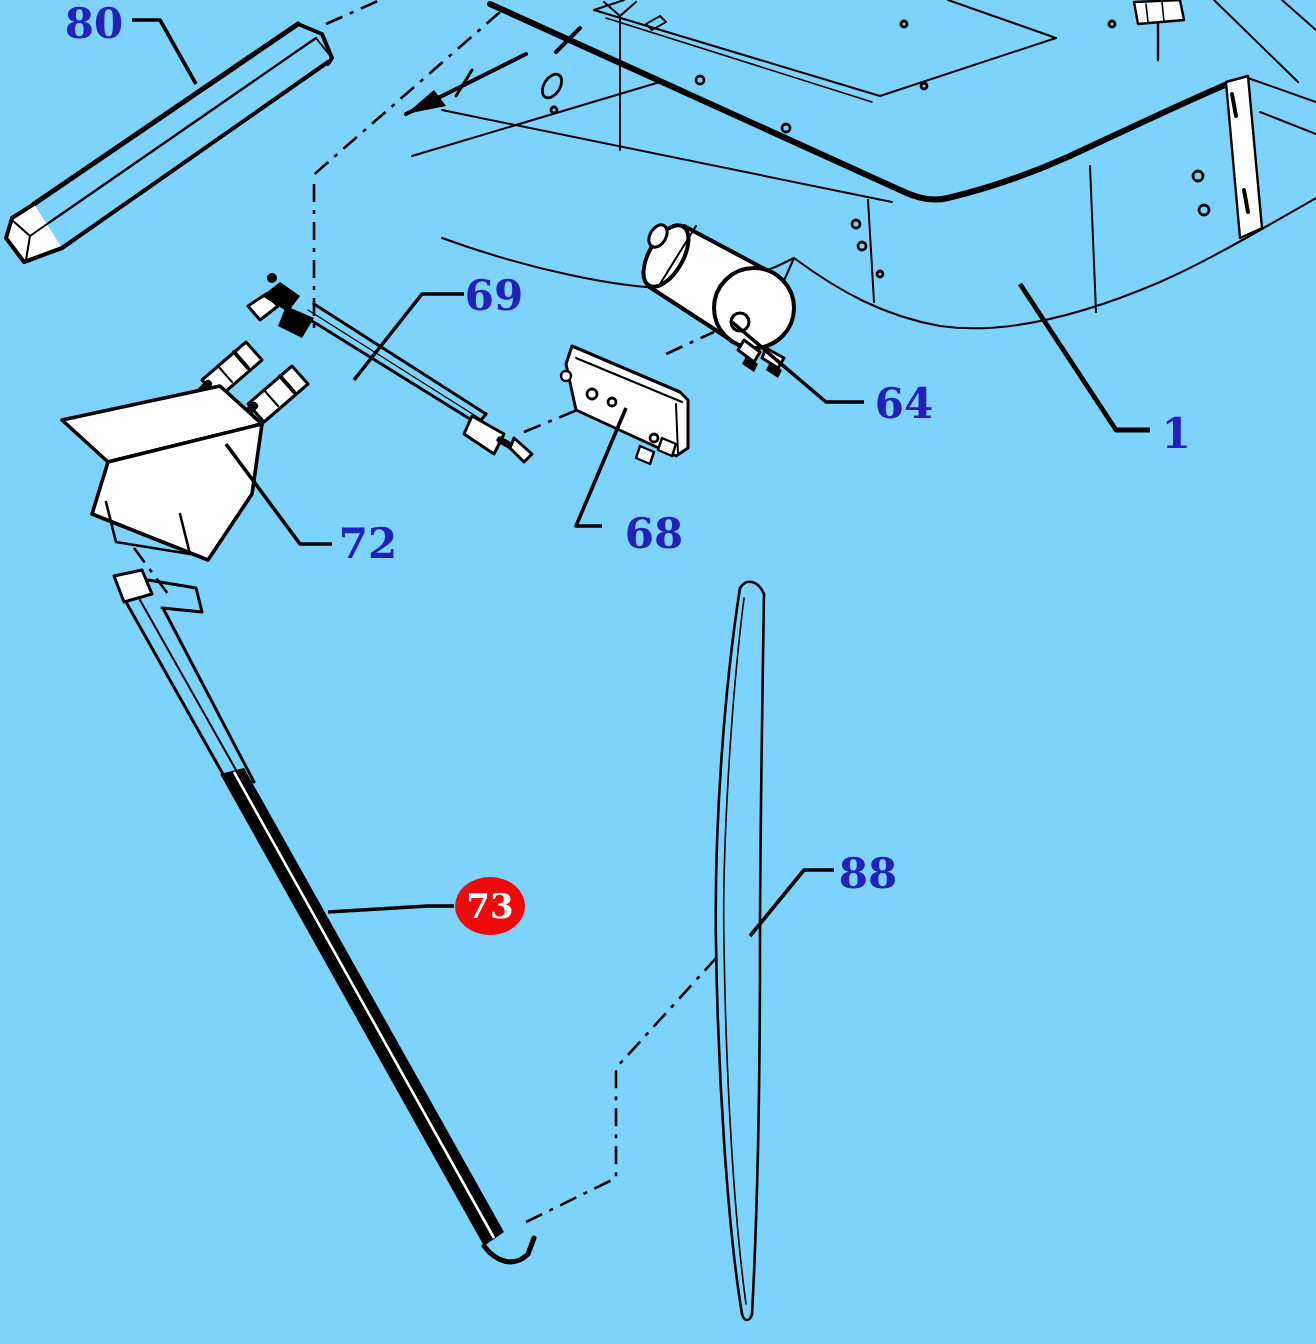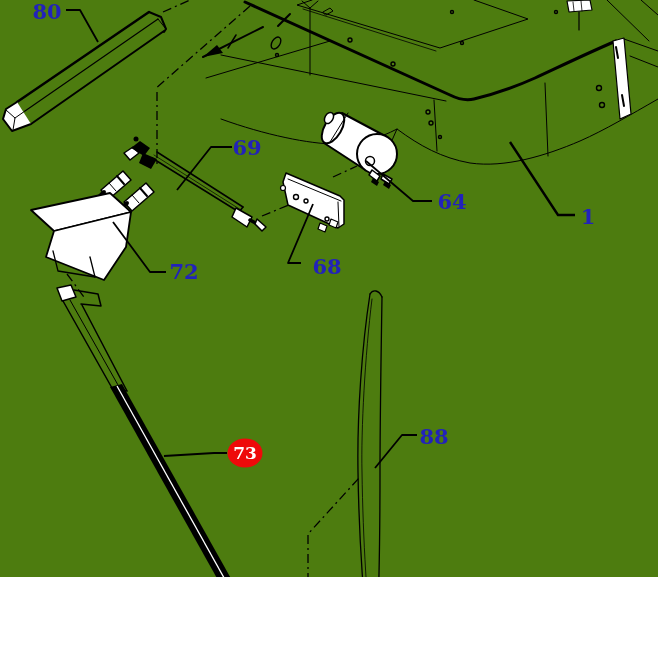--- a/index.html
+++ b/index.html
@@ -1,16 +1,16 @@
 <!DOCTYPE html>
 <html><head>
 <meta charset="utf-8">
 <style>
   html,body{margin:0;padding:0;background:#fff;}
-  #stage{position:relative;width:658px;height:577px;background:#4d7c0f;overflow:hidden;}
+  #stage{position:relative;width:658px;height:672px;background:#7dd3fc;overflow:hidden;}
   svg{display:block;}
   .ln{stroke:#000;fill:none;stroke-linecap:round;stroke-linejoin:round;}
   .fw{fill:#fff;stroke:#000;stroke-linejoin:round;}
   .fb{fill:#000;stroke:none;}
   .dot{fill:none;stroke:#000;stroke-width:1.4;}
   .dash{stroke:#000;fill:none;stroke-width:1.3;stroke-dasharray:9 4 2 4;}
   .leader{stroke:#000;fill:none;stroke-width:1.8;stroke-linejoin:round;}
   .leader-thick{stroke:#000;fill:none;stroke-width:2.4;stroke-linejoin:round;}
   .lbl{font:bold 21px "DejaVu Serif", serif;text-anchor:middle;}
   .lbl-sm{font:bold 17px "DejaVu Serif", serif;text-anchor:middle;}

